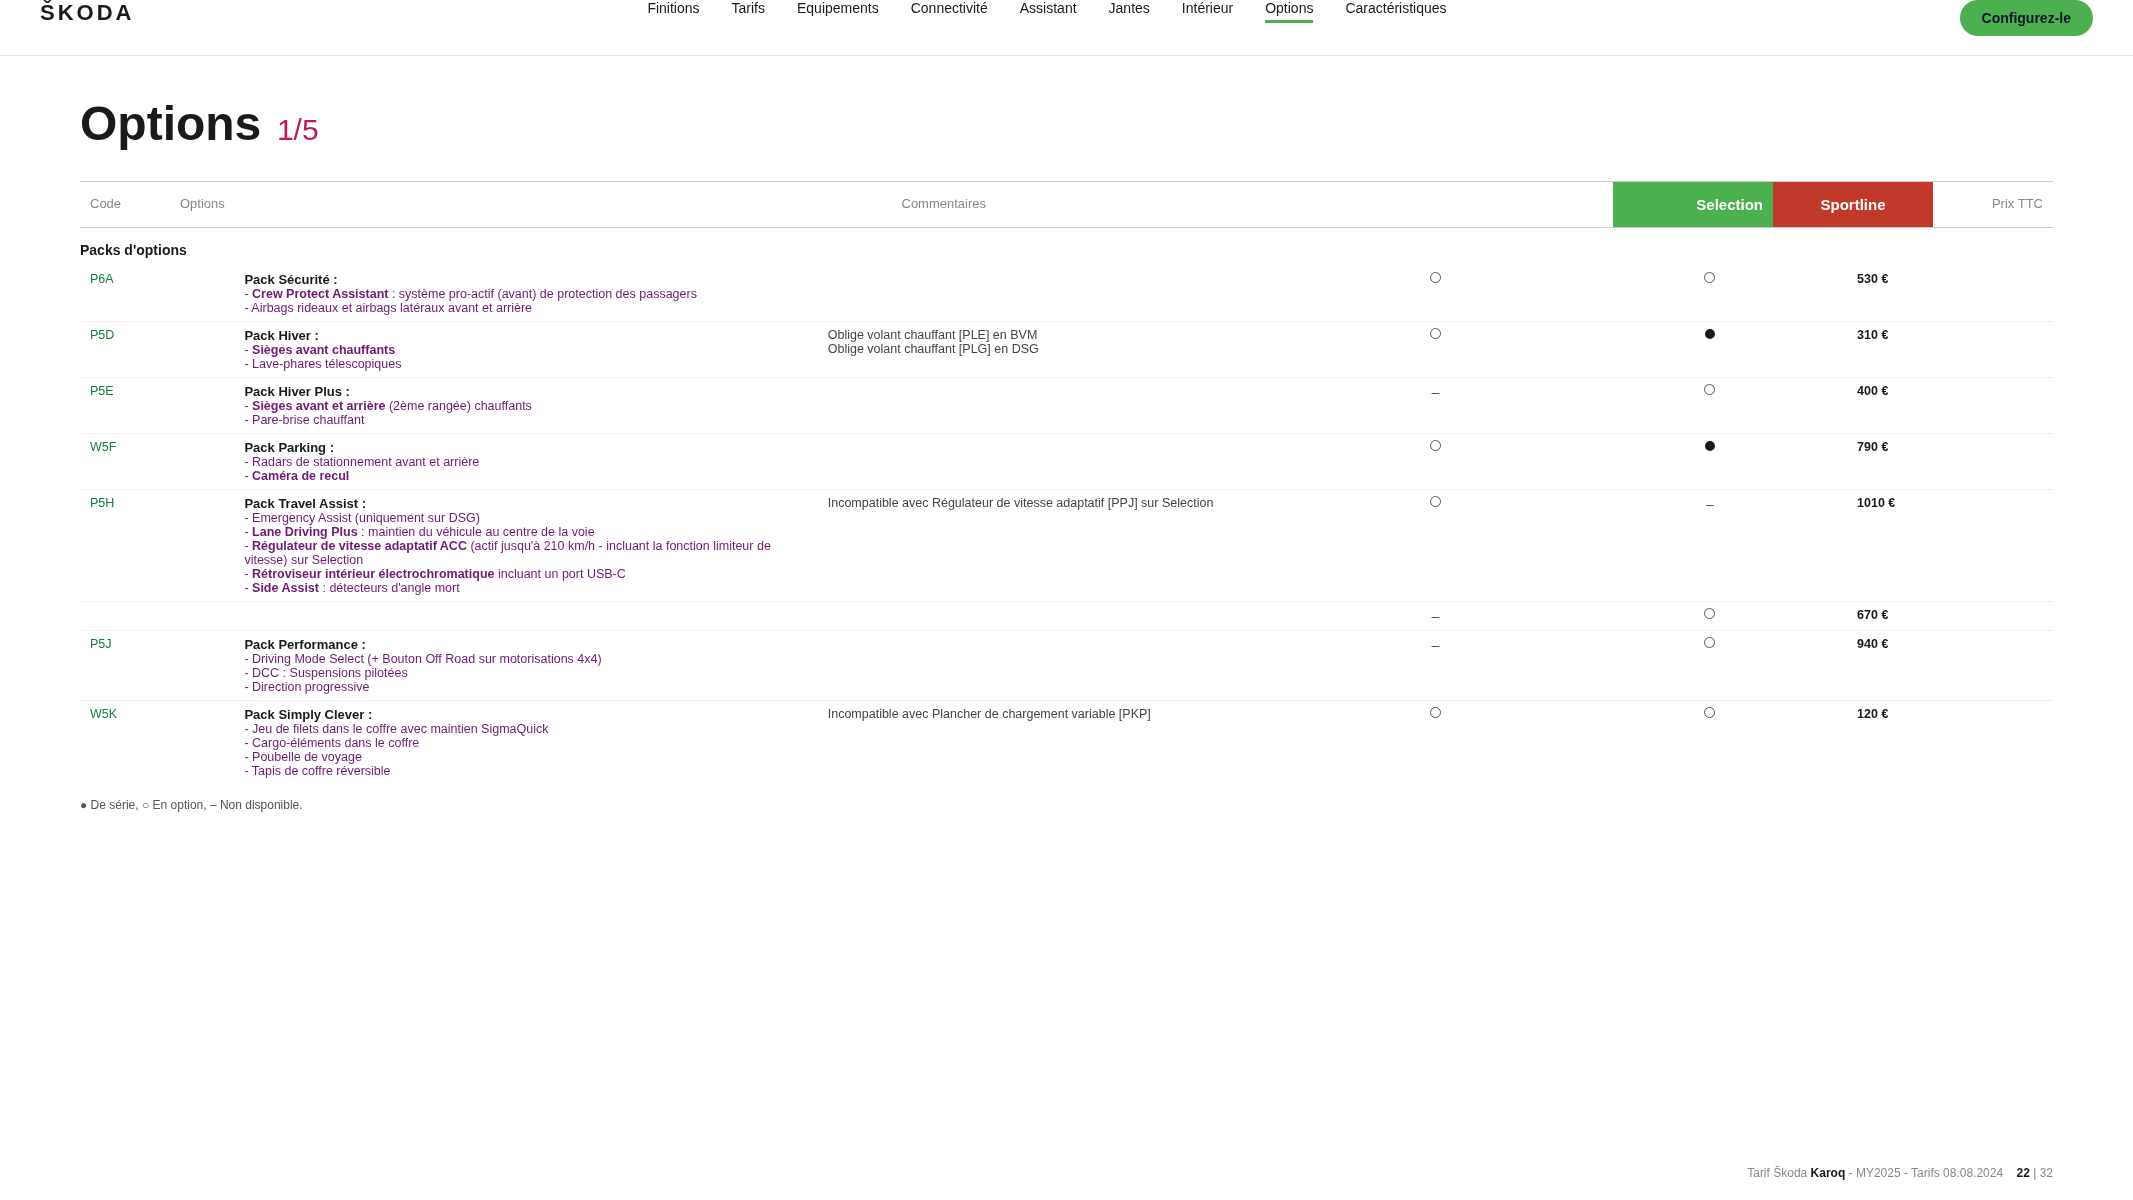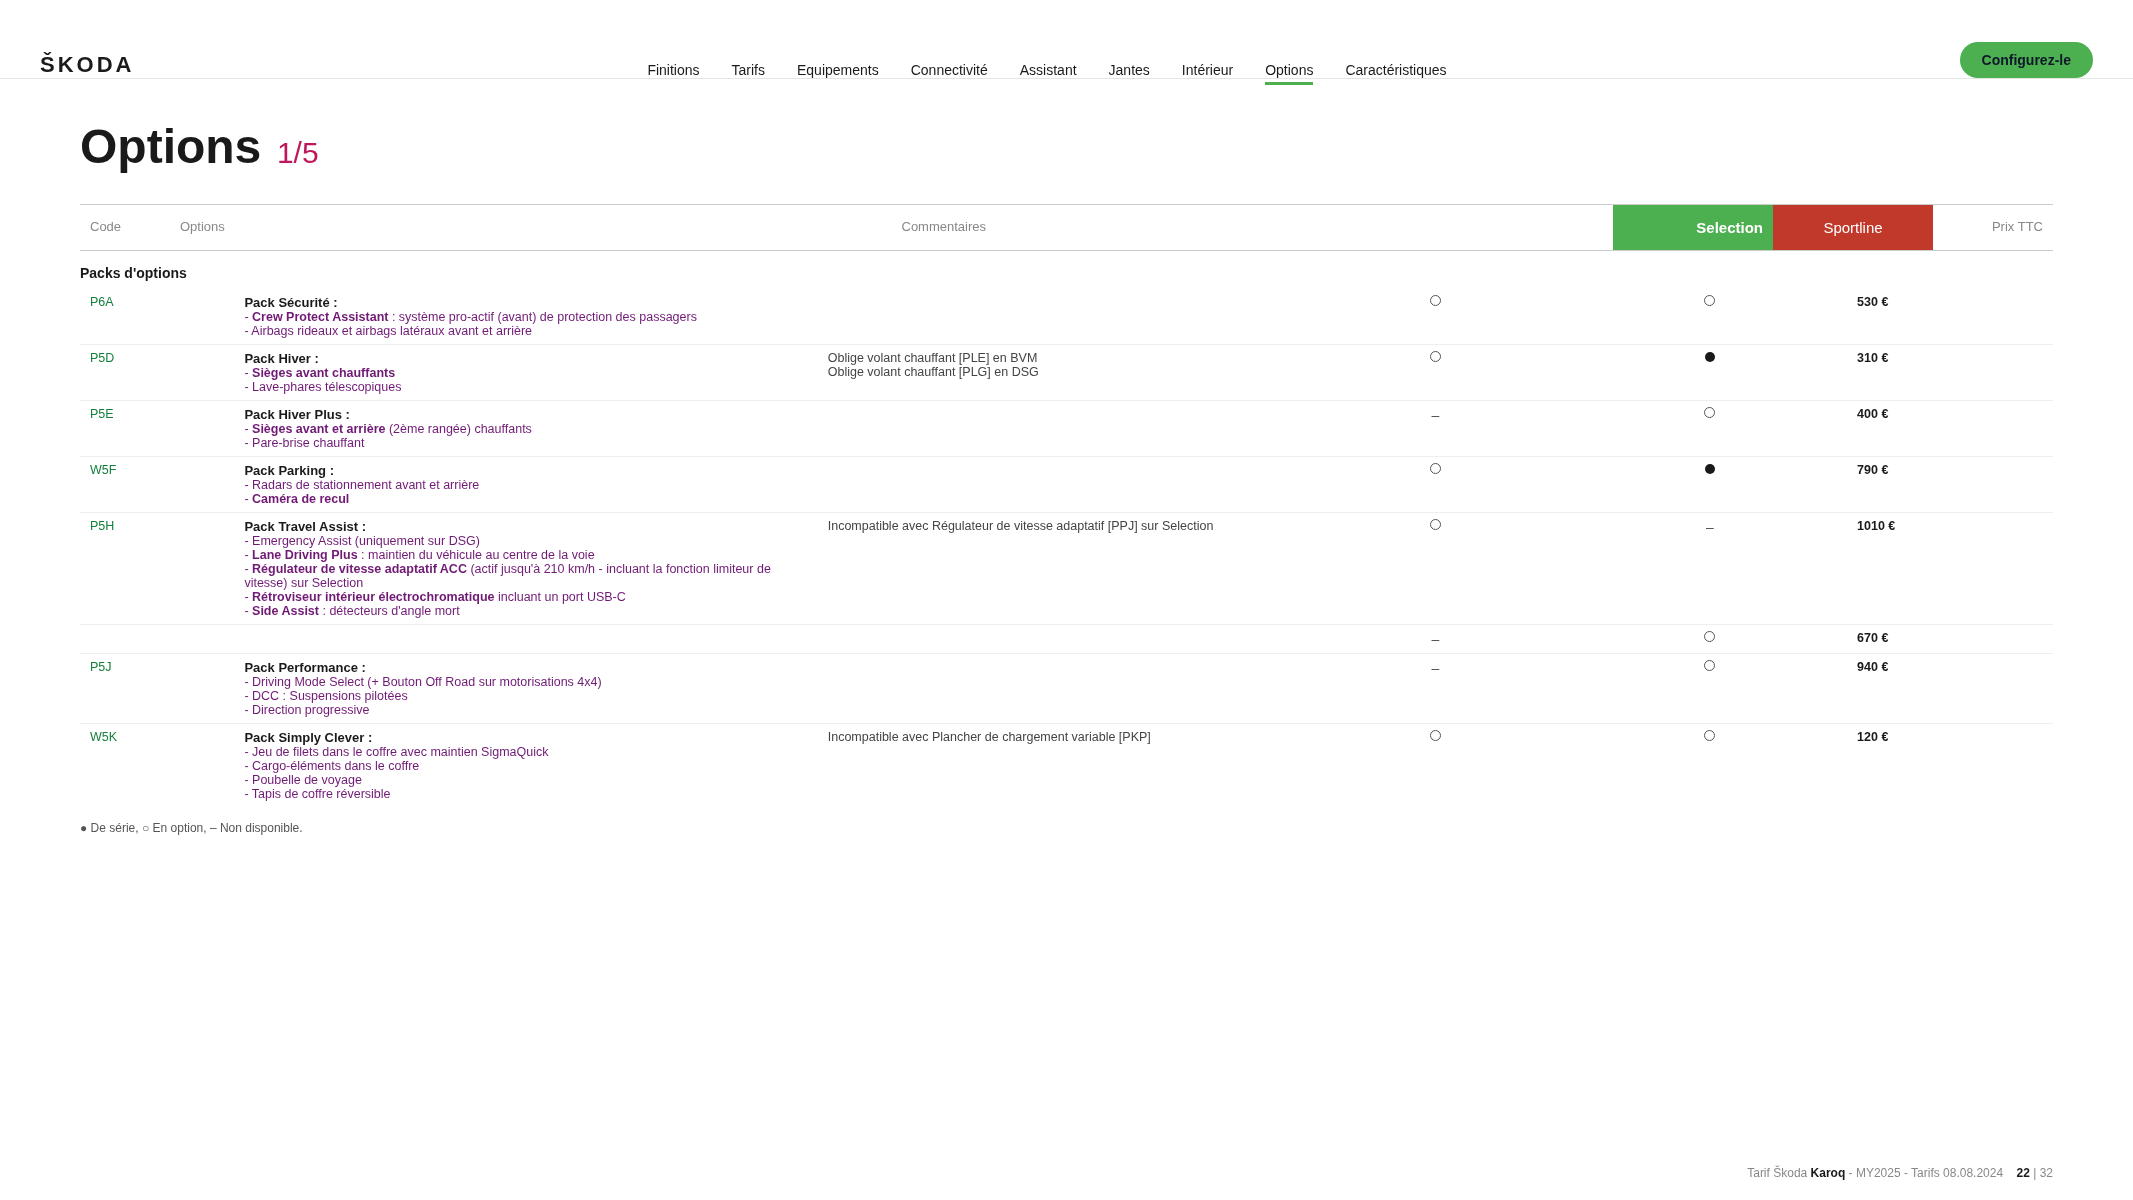--- a/index.html
+++ b/index.html
@@ -1,27 +1,26 @@
 <!DOCTYPE html>
 <html><head>
   <meta charset="utf-8">
   <style>
     * { margin: 0; padding: 0; box-sizing: border-box; }
     body { font-family: 'Arial', sans-serif; background: #fff; color: #1a1a1a; font-size: 13px; }
 
     
     .nav-bar {
       display: flex;
-      align-items: flex-end;
+      align-items: flex-start;
       justify-content: space-between;
       padding: 0 40px;
       height: 56px;
       border-bottom: 1px solid #e5e5e5;
       background: #fff;
-      margin-top: 23px;
     }
     .nav-logo {
       font-weight: 900;
       font-size: 22px;
       letter-spacing: 3px;
       color: #1a1a1a;
     }
     .nav-links {
       display: flex;
       gap: 32px;
@@ -87,21 +86,21 @@
       background: #4caf50;
       color: #fff;
       font-weight: bold;
       font-size: 15px;
       text-align: right;
       padding: 14px 10px;
     }
     .th-sportline {
       background: #c0392b;
       color: #fff;
-      font-weight: normal;
+      font-weight: bold;
       font-size: 15px;
       text-align: center;
       padding: 14px 10px;
     }
     .th-prix {
       text-align: right;
       padding: 14px 10px;
       font-size: 13px;
       color: #888;
     }

